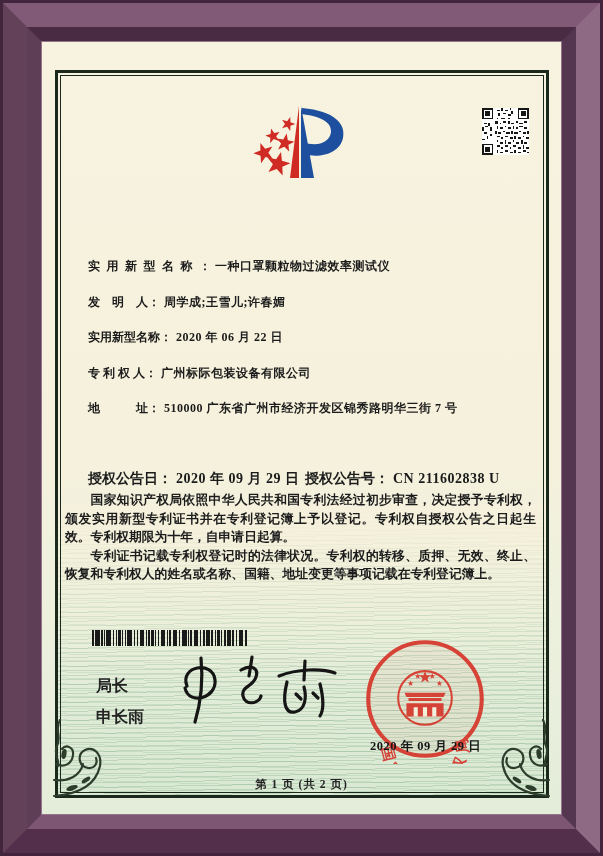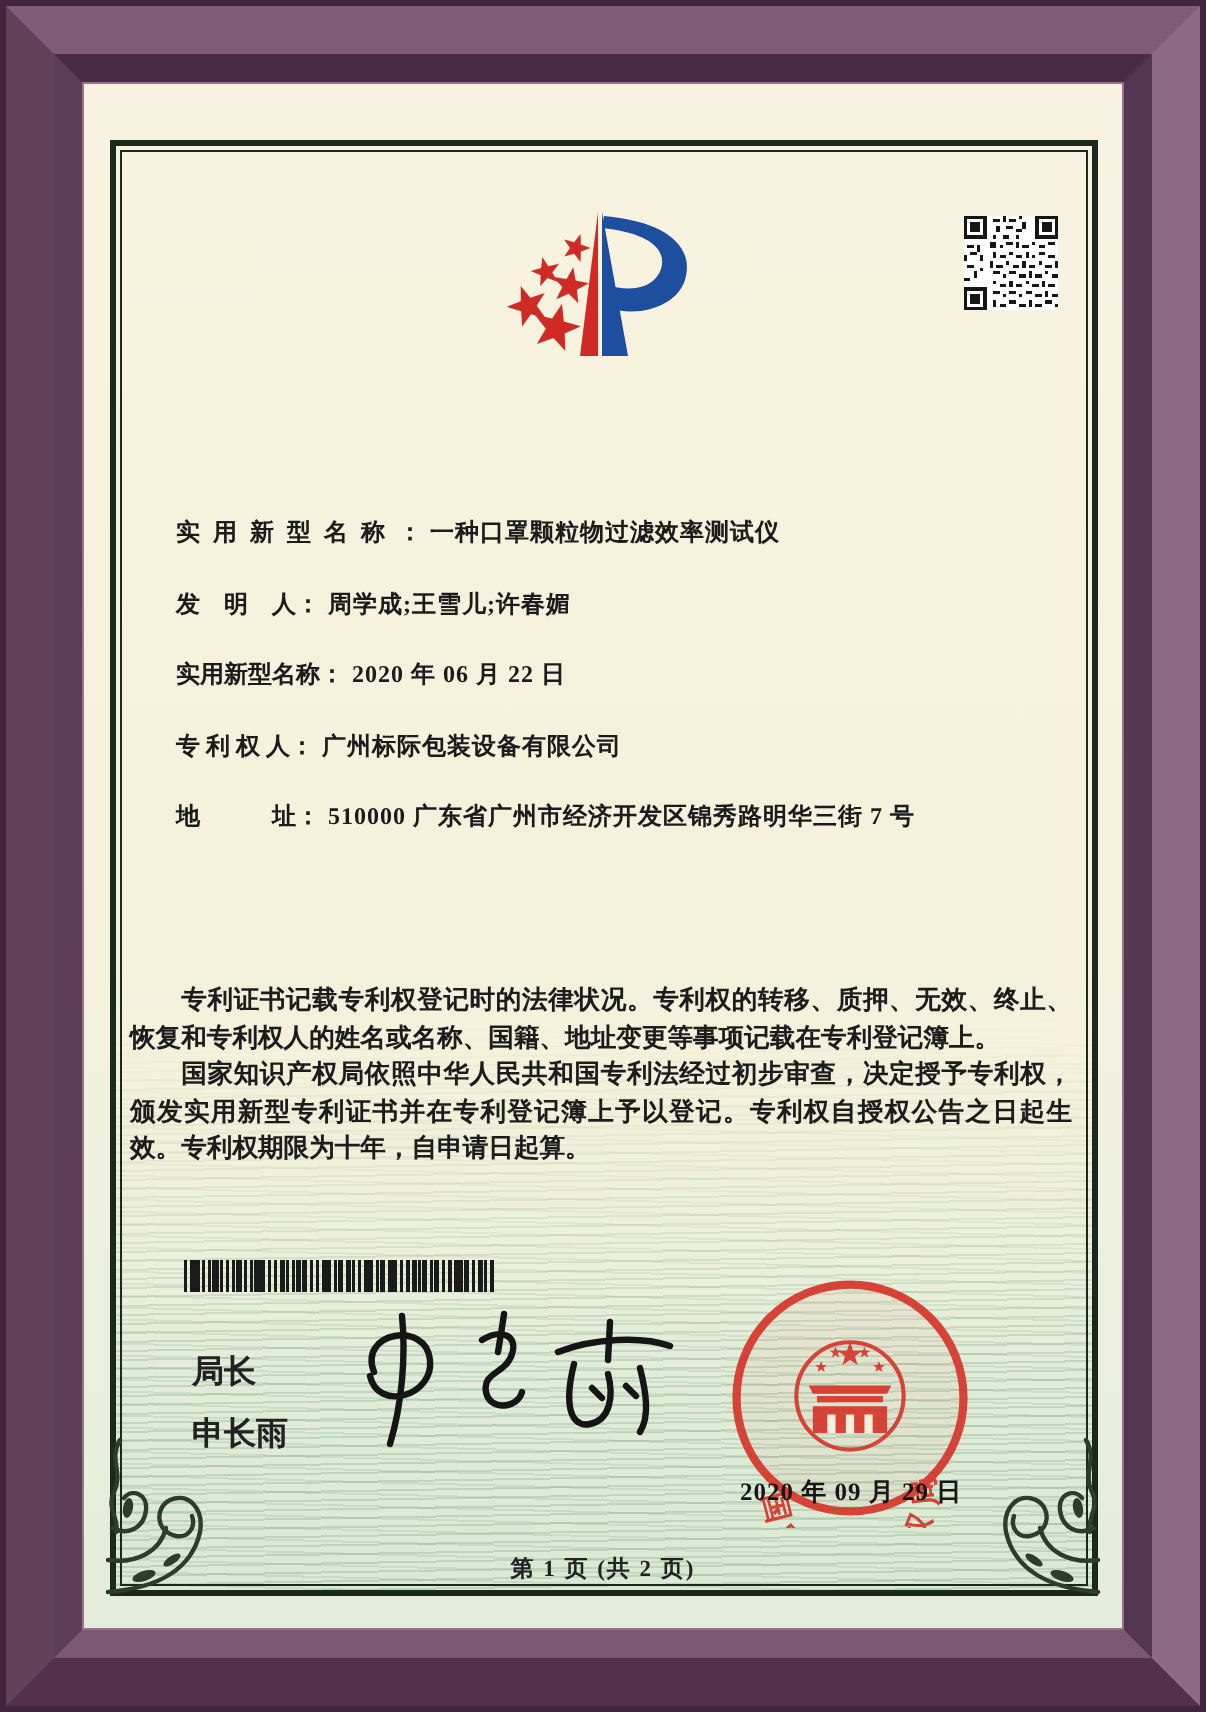--- a/index.html
+++ b/index.html
@@ -147,24 +147,32 @@
               <span class="flabel">实用新型名称</span><span class="fcolon">：</span><span class="fvalue">2020 年 06 月 22 日</span>
             </div>
             <div class="frow">
               <span class="flabel">专 利 权 人</span><span class="fcolon">：</span><span class="fvalue">广州标际包装设备有限公司</span>
             </div>
             <div class="frow">
               <span class="flabel">地　　　址</span><span class="fcolon">：</span><span class="fvalue">510000 广东省广州市经济开发区锦秀路明华三街 7 号</span>
             </div>
           </div>
 
+          <div class="grant-row">
+            <span>
+              <span class="flabel">授权公告日</span><span class="fcolon">：</span><span class="fvalue">2020 年 09 月 29 日</span>
+            </span>
+            <span class="grant-pair2">
+              <span class="flabel">授权公告号</span><span class="fcolon">：</span><span class="fvalue">CN 211602838 U</span>
+            </span>
+          </div>
 
           <div class="body-text">
+            <p>国家知识产权局依照中华人民共和国专利法经过初步审查，决定授予专利权，颁发实用新型专利证书并在专利登记簿上予以登记。专利权自授权公告之日起生效。专利权期限为十年，自申请日起算。</p>
             <p>专利证书记载专利权登记时的法律状况。专利权的转移、质押、无效、终止、恢复和专利权人的姓名或名称、国籍、地址变更等事项记载在专利登记簿上。</p>
-            <p>国家知识产权局依照中华人民共和国专利法经过初步审查，决定授予专利权，颁发实用新型专利证书并在专利登记簿上予以登记。专利权自授权公告之日起生效。专利权期限为十年，自申请日起算。</p>
           </div>
 
           <div class="barcode"></div>
 
           <div class="director">
             <div>局长</div>
             <div class="name">申长雨</div>
           </div>
 
           <svg class="signature" width="200" height="80" viewBox="0 0 200 80">

